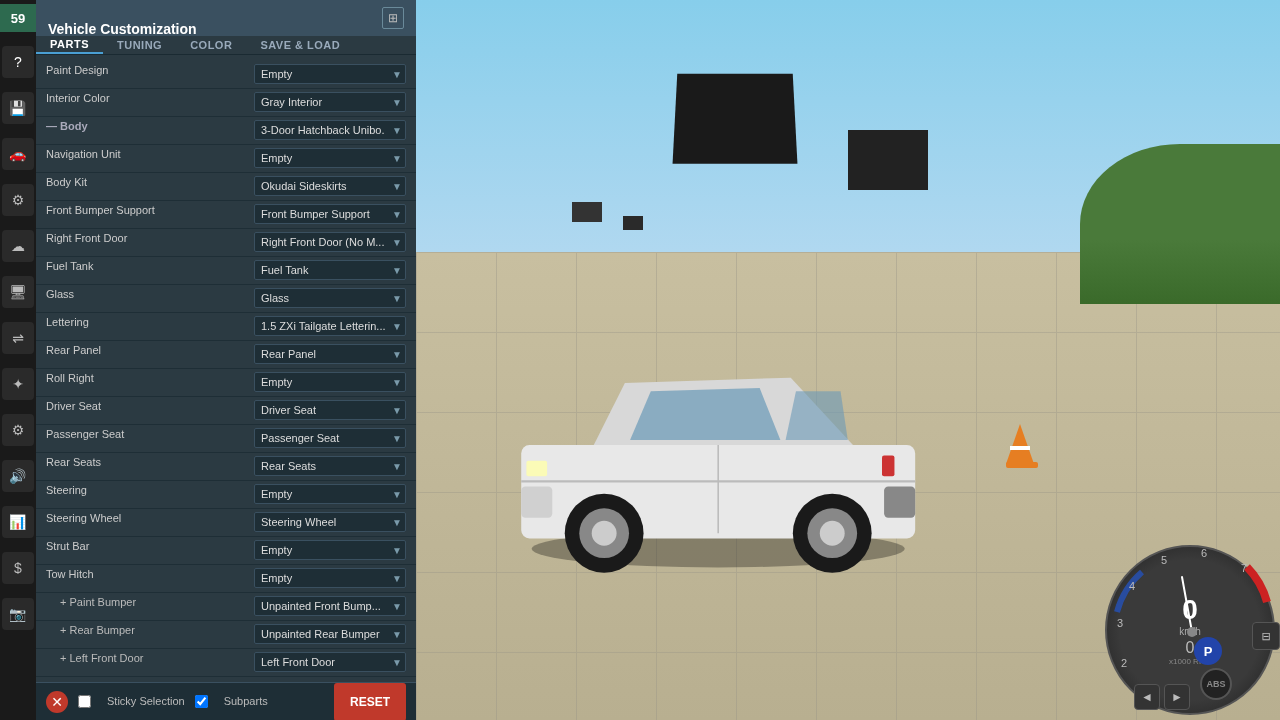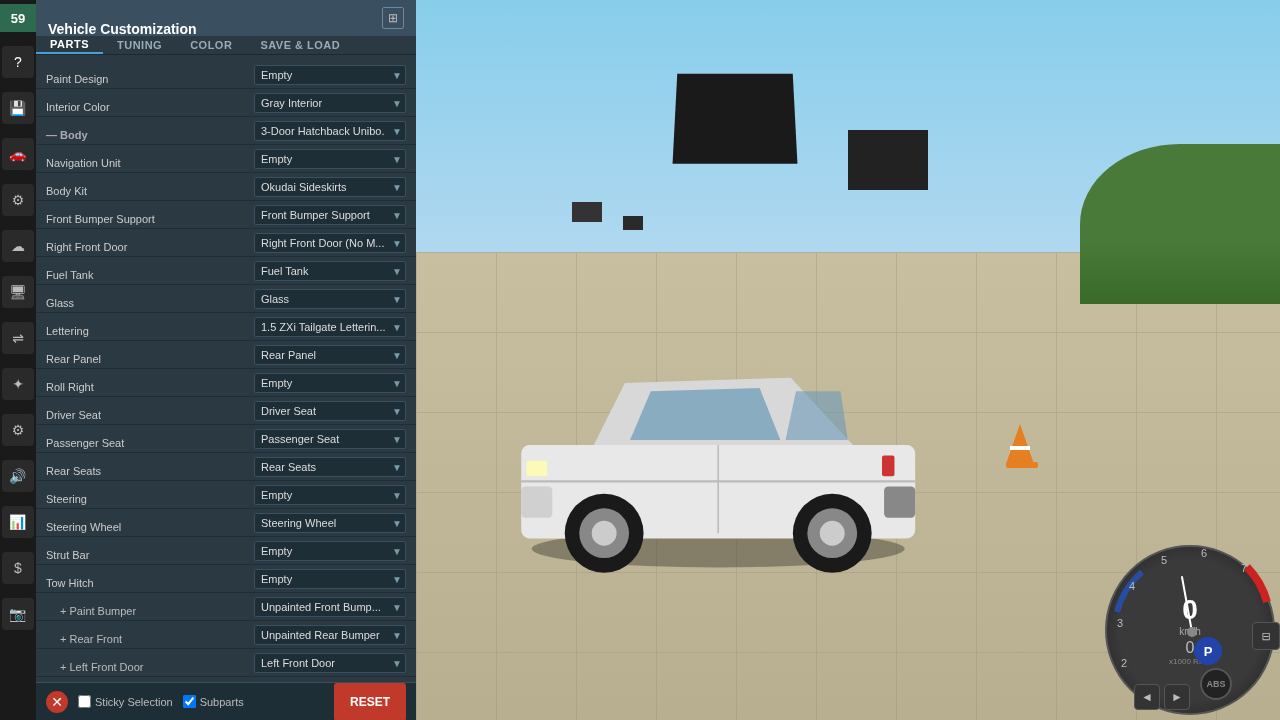--- a/index.html
+++ b/index.html
@@ -113,21 +113,21 @@
       flex: 1;
       overflow-y: auto;
       padding: 6px 0;
     }
     .parts-list::-webkit-scrollbar { width: 6px; }
     .parts-list::-webkit-scrollbar-track { background: #1e2e36; }
     .parts-list::-webkit-scrollbar-thumb { background: #4a6070; border-radius: 3px; }
 
     .part-row {
       display: flex;
-      align-items: flex-end;
+      align-items: flex-start;
       padding: 3px 10px;
       border-bottom: 1px solid #1e2e36;
       min-height: 28px;
     }
     .part-label {
       flex: 0 0 160px;
       color: #ccc;
       font-size: 11px;
       white-space: nowrap;
       overflow: hidden;
@@ -186,22 +186,22 @@
       height: 22px;
       color: #fff;
       font-size: 14px;
       cursor: pointer;
       display: flex;
       align-items: center;
       justify-content: center;
     }
     .checkbox-label {
       display: flex;
-      align-items: center;
-      gap: 4px;
+      align-items: flex-start;
+      gap: 16px;
       color: #bbb;
       font-size: 11px;
       cursor: pointer;
     }
     .checkbox-label input { cursor: pointer; }
     .reset-btn {
       margin-left: auto;
       background: #c0392b;
       border: none;
       color: #fff;
@@ -554,21 +554,21 @@
       </div>
       <div class="part-row">
         <div class="part-label">Tow Hitch</div>
         <div class="part-select-wrapper"><select class="part-select"><option>Empty</option></select><span class="select-arrow">▼</span></div>
       </div>
       <div class="part-row">
         <div class="part-label sub">+ Paint Bumper</div>
         <div class="part-select-wrapper"><select class="part-select"><option>Unpainted Front Bump...</option></select><span class="select-arrow">▼</span></div>
       </div>
       <div class="part-row">
-        <div class="part-label sub">+ Rear Front</div>
+        <div class="part-label sub">+ Rear Bumper</div>
         <div class="part-select-wrapper"><select class="part-select"><option>Unpainted Rear Bumper</option></select><span class="select-arrow">▼</span></div>
       </div>
       <div class="part-row">
         <div class="part-label sub">+ Left Front Door</div>
         <div class="part-select-wrapper"><select class="part-select"><option>Left Front Door</option></select><span class="select-arrow">▼</span></div>
       </div>
     </div>
 
   <div class="bottom-bar">
     <button class="close-btn">✕</button>

